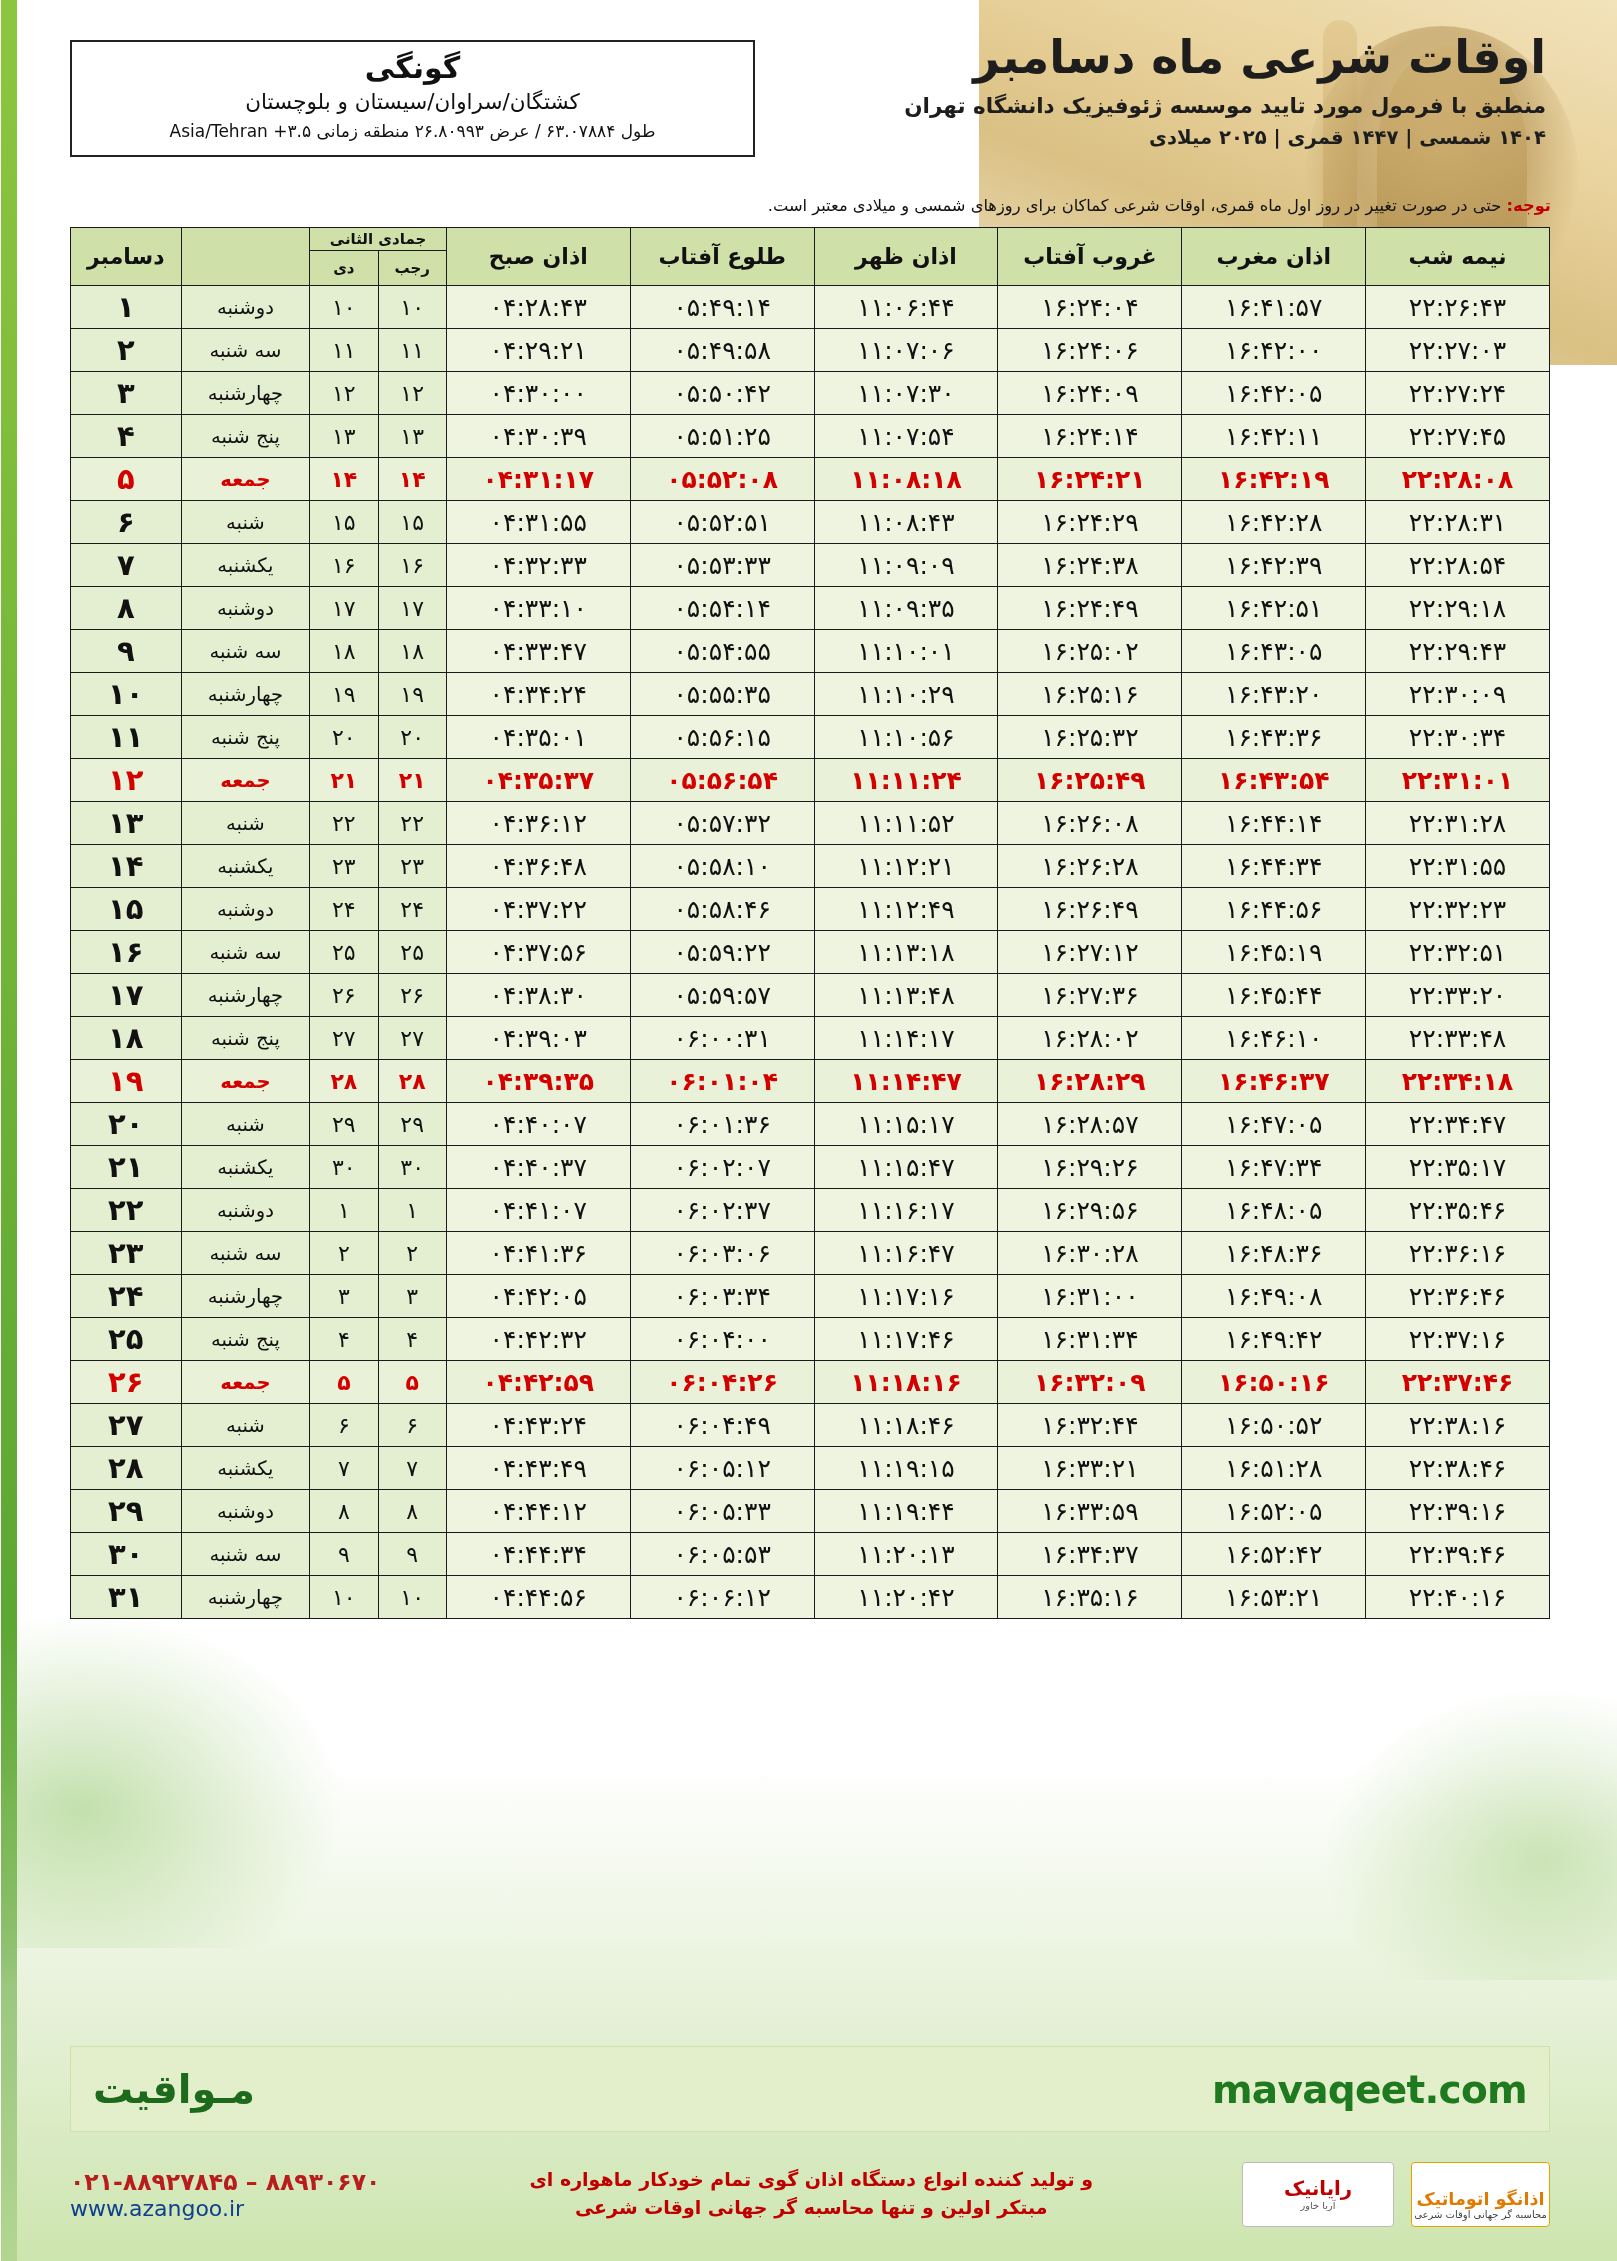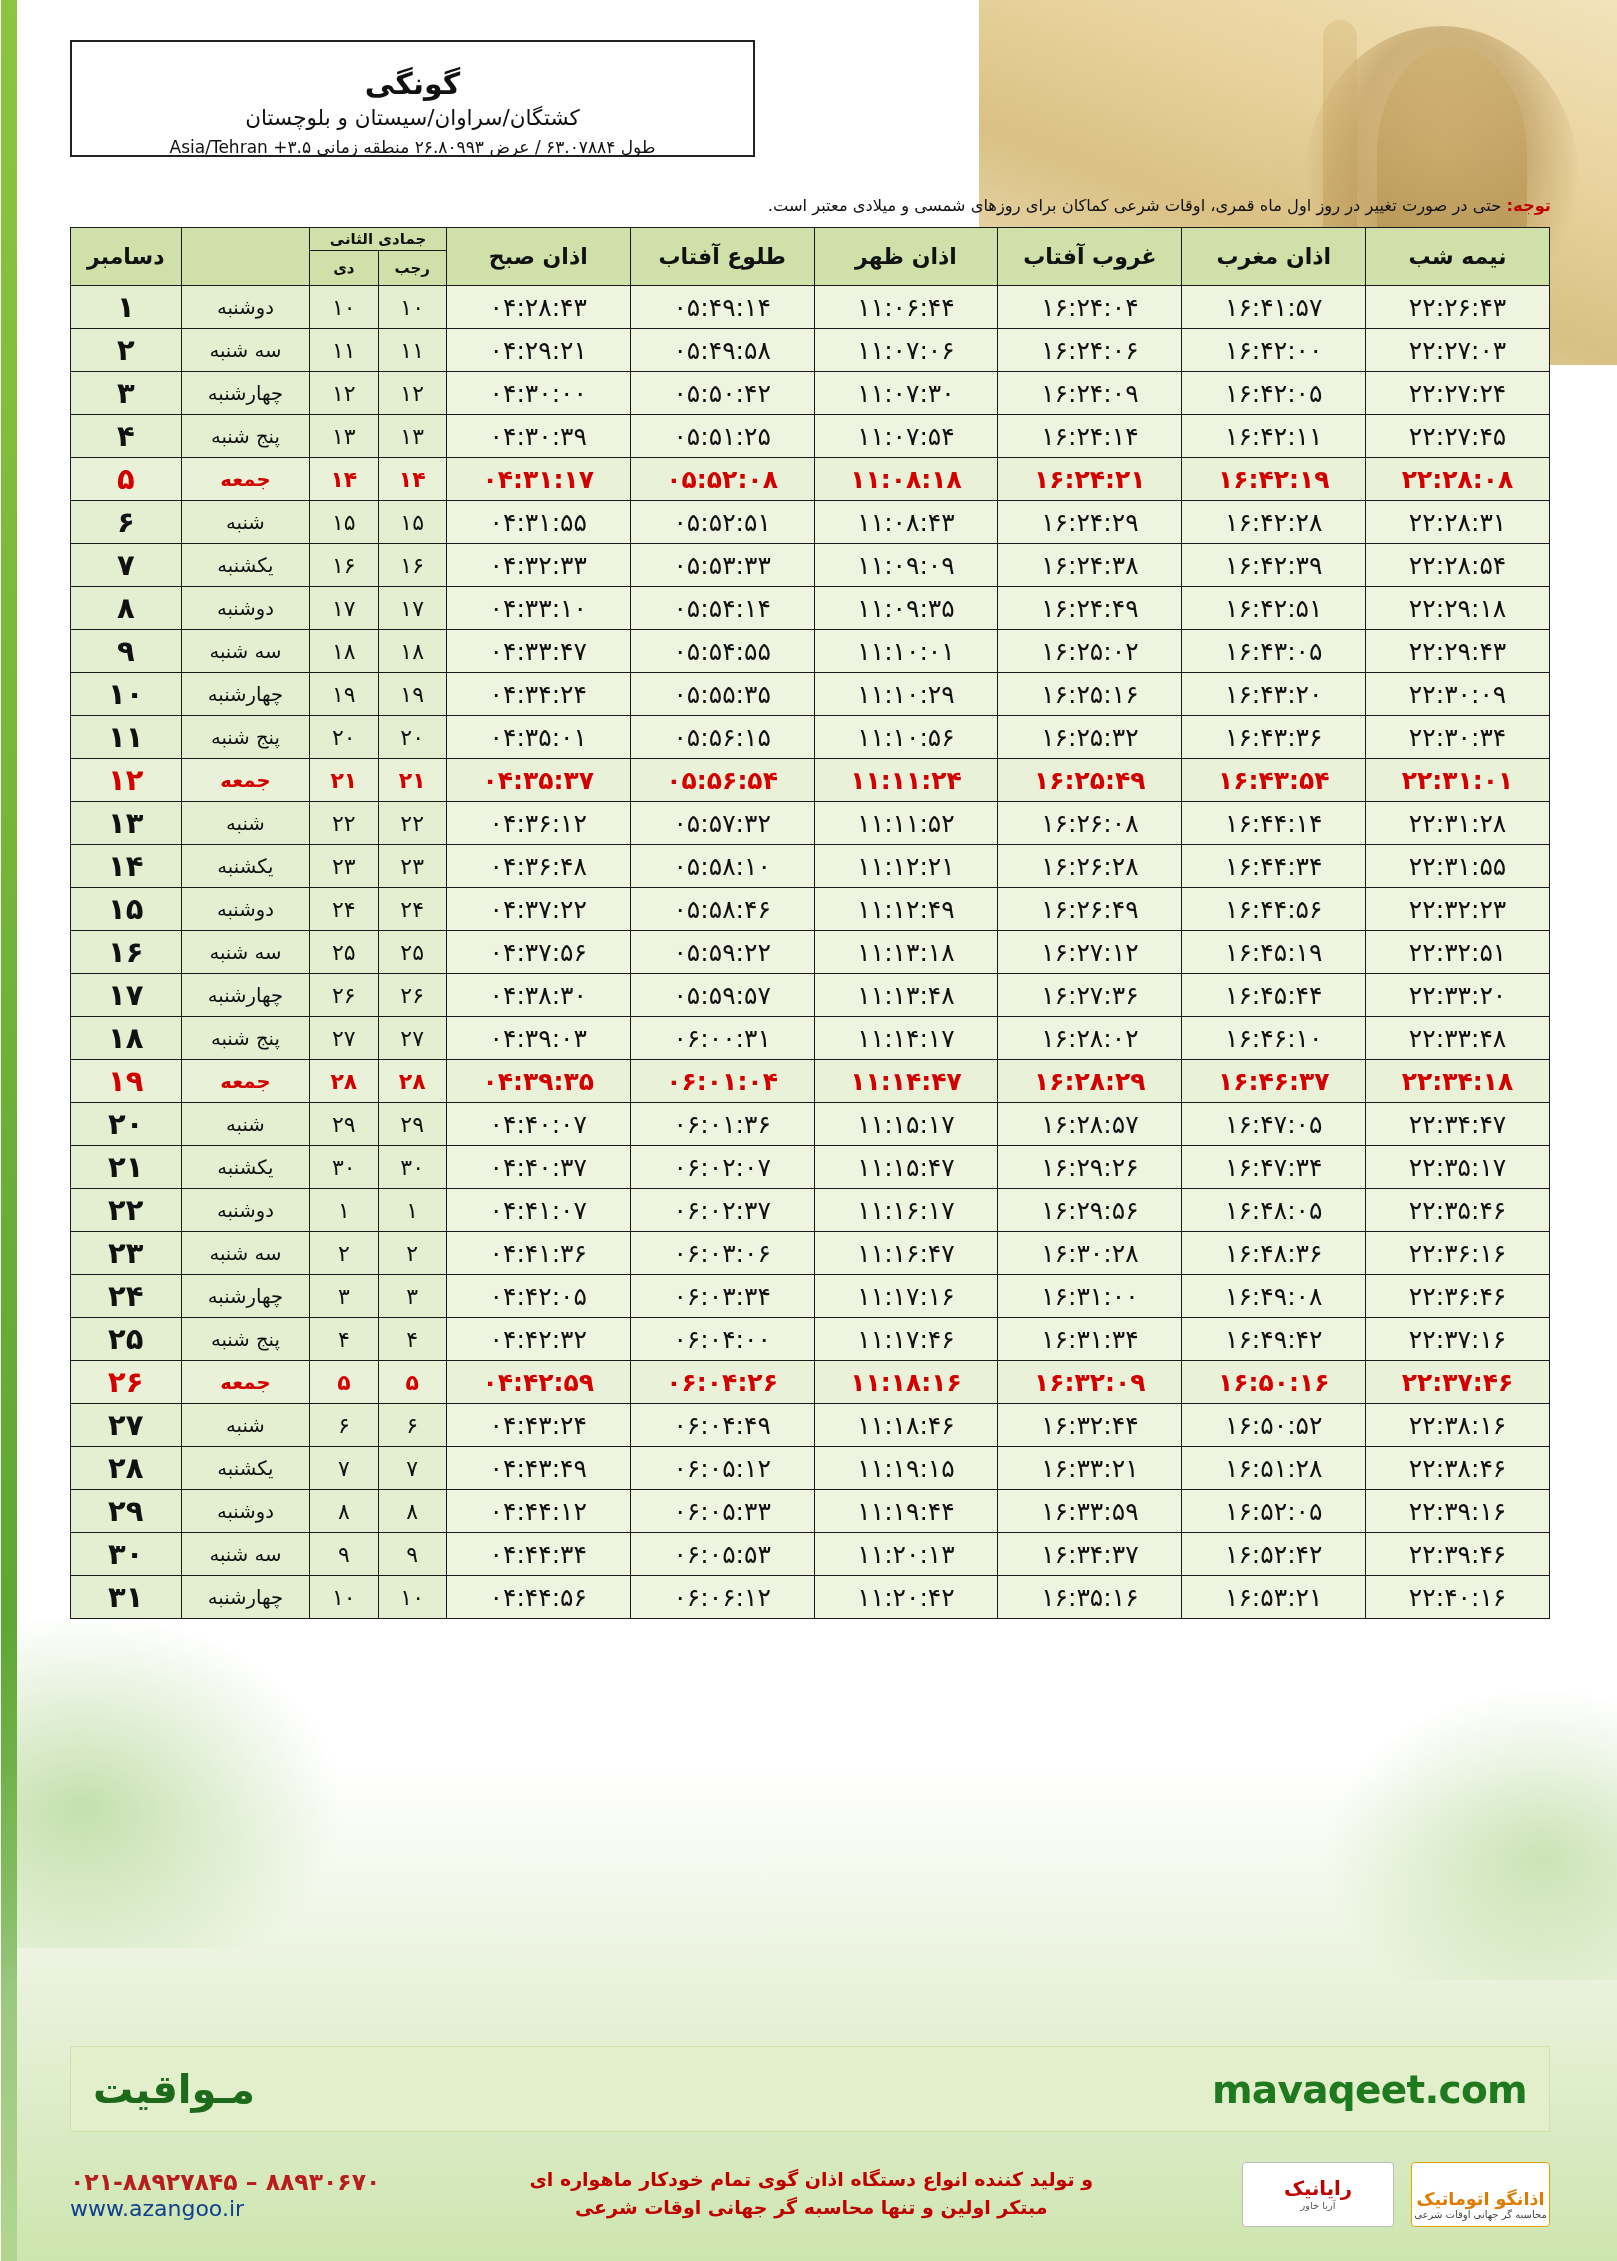--- a/index.html
+++ b/index.html
@@ -63,21 +63,21 @@
   .title-sub{
     font-size:21.5px;font-weight:bold;color:#1d1d1d;margin-top:9px;
   }
   .title-dates{
     font-size:19.6px;font-weight:bold;color:#1d1d1d;margin-top:7.8px;
   }
 
   .city-box{
     position:absolute;left:70px;top:40px;width:685px;height:117px;
     border:2px solid #222;background:rgba(255,255,255,.85);
-    text-align:center;box-sizing:border-box;padding-top:25px;
+    text-align:center;box-sizing:border-box;padding-top:9px;
   }
   .city-name{font-size:30px;font-weight:bold;color:#111;line-height:1.15;}
   .city-region{font-size:21.5px;color:#111;margin-top:3.9px;}
   .city-coords{font-size:17px;color:#111;margin-top:6.5px;direction:rtl;}
 
   .note-line{
     position:absolute;left:70px;top:196px;width:1481px;text-align:right;
     font-size:16.3px;color:#111;
   }
   .note-line b{color:#c00000;}
@@ -176,20 +176,25 @@
 
 <div class="bg-top-art"></div>
 <div class="bg-dome"></div>
 <div class="bg-minaret"></div>
 <div class="bg-green-left"></div>
 <div class="bg-soft-green"></div>
 <div class="bg-leaf"></div>
 <div class="bg-leaf2"></div>
 
 <div class="header">
+  <div class="title-block">
+    <div class="title-main">اوقات شرعی ماه دسامبر</div>
+    <div class="title-sub">منطبق با فرمول مورد تایید موسسه ژئوفیزیک دانشگاه تهران</div>
+    <div class="title-dates">۱۴۰۴ شمسی | ۱۴۴۷ قمری | ۲۰۲۵ میلادی</div>
+  </div>
 
   <div class="city-box">
     <div class="city-name">گونگی</div>
     <div class="city-region">کشتگان/سراوان/سیستان و بلوچستان</div>
     <div class="city-coords">طول ۶۳.۰۷۸۸۴ / عرض ۲۶.۸۰۹۹۳ منطقه زمانی ۳.۵+ Asia/Tehran</div>
   </div>
 </div>
 
 <div class="note-line">
   <b>توجه:</b>

